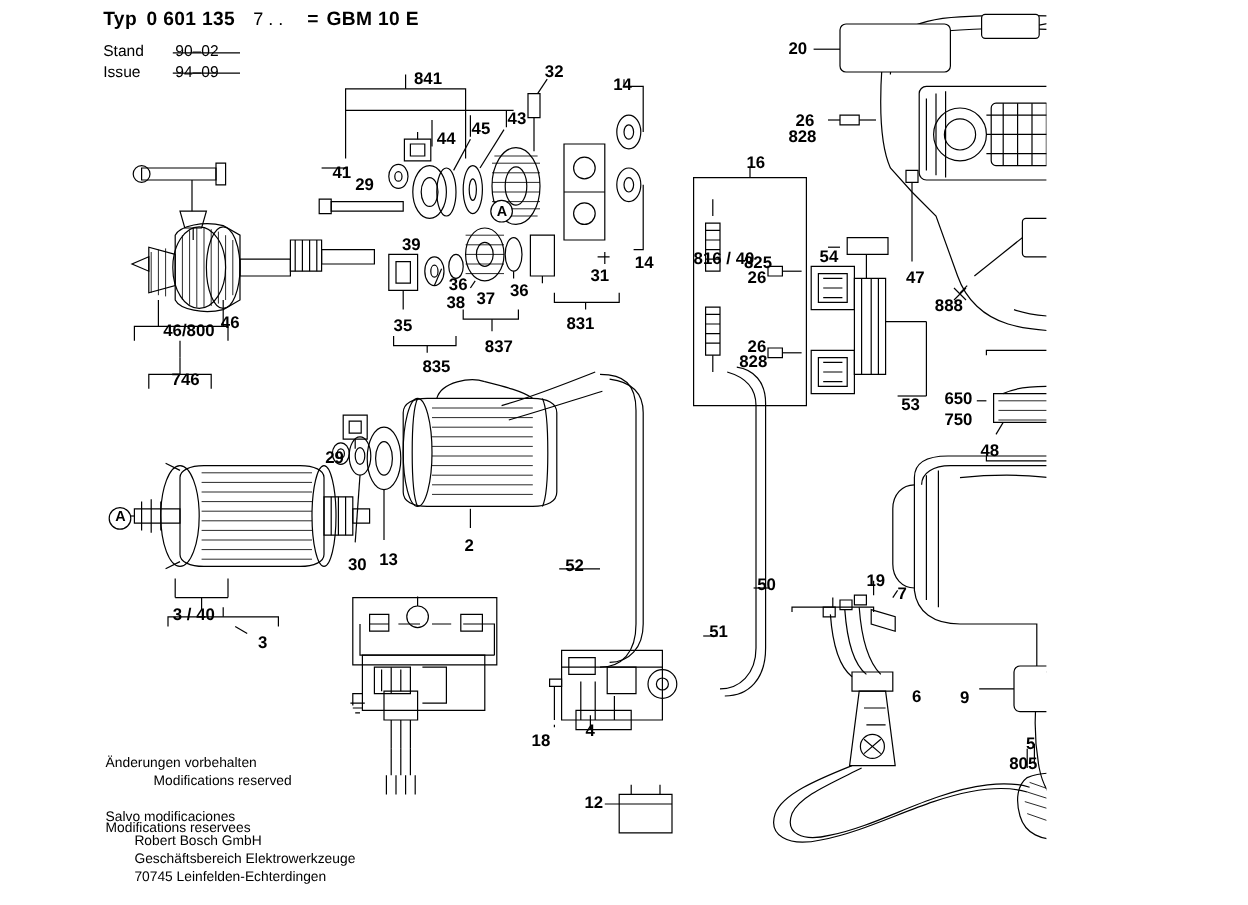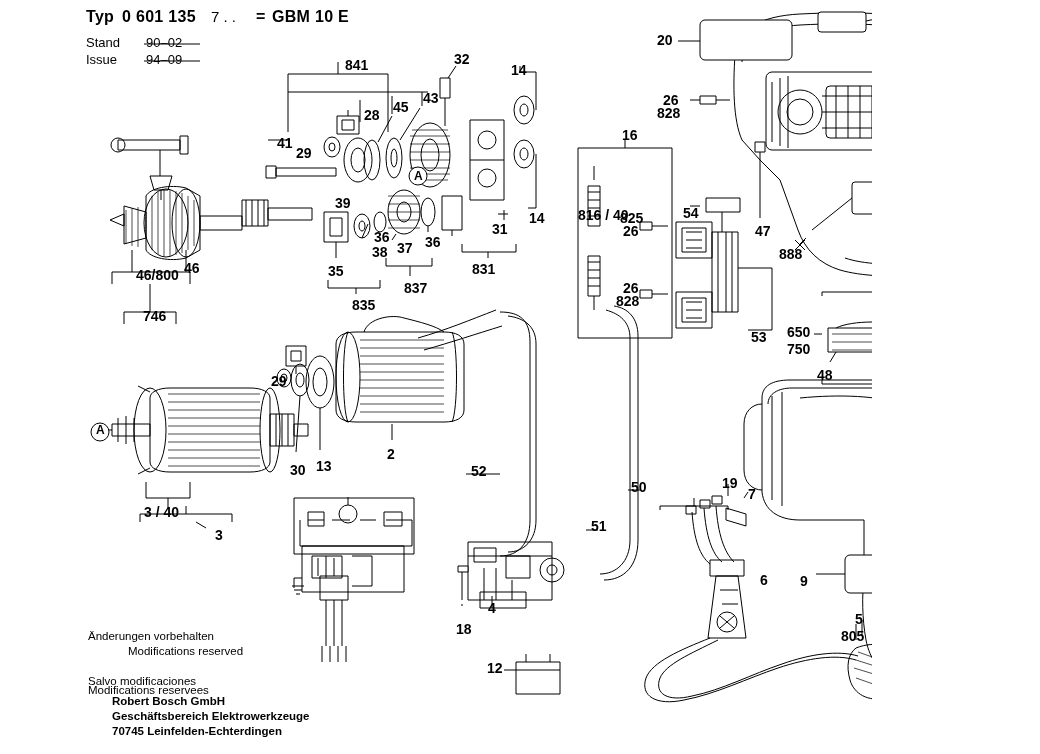--- a/index.html
+++ b/index.html
@@ -31,21 +31,21 @@
   }
   .lbl {
     font-size: 14px;
     font-weight: bold;
   }
   .foot {
     font-size: 11.5px;
   }
   .foot-b {
     font-size: 11.5px;
-    font-weight: bold;
+    font-weight: normal;
     padding-left: 24px;
   }
   svg.layer {
     position: absolute;
     left: 0;
     top: 0;
     width: 1040px;
     height: 754px;
   }
   svg.layer * {
@@ -456,21 +456,21 @@
 
   </svg>
 
   <div class="txt lbl" style="left:878px; top:8px;">199</div>
   <div class="txt lbl" style="left:657px; top:33px;">20</div>
   <div class="txt lbl" style="left:345px; top:58px;">841</div>
   <div class="txt lbl" style="left:454px; top:52px;">32</div>
   <div class="txt lbl" style="left:511px; top:63px;">14</div>
   <div class="txt lbl" style="left:663px; top:93px;">26</div>
   <div class="txt lbl" style="left:657px; top:106px;">828</div>
-  <div class="txt lbl" style="left:364px; top:108px;">28</div>
+  <div class="txt lbl" style="left:364px; top:108px;">44</div>
   <div class="txt lbl" style="left:393px; top:100px;">45</div>
   <div class="txt lbl" style="left:423px; top:91px;">43</div>
   <div class="txt lbl" style="left:277px; top:136px;">41</div>
   <div class="txt lbl" style="left:296px; top:146px;">29</div>
   <div class="txt lbl" style="left:622px; top:128px;">16</div>
   <div class="txt lbl" style="left:578px; top:208px;">816 / 40</div>
   <div class="txt lbl" style="left:620px; top:211px;">825</div>
   <div class="txt lbl" style="left:623px; top:224px;">26</div>
   <div class="txt lbl" style="left:683px; top:206px;">54</div>
   <div class="txt lbl" style="left:335px; top:196px;">39</div>
@@ -506,20 +506,20 @@
   <div class="txt lbl" style="left:316px; top:459px;">13</div>
   <div class="txt lbl" style="left:471px; top:464px;">52</div>
   <div class="txt lbl" style="left:631px; top:480px;">50</div>
   <div class="txt lbl" style="left:722px; top:476px;">19</div>
   <div class="txt lbl" style="left:748px; top:487px;">7</div>
   <div class="txt lbl" style="left:144px; top:505px;">3 / 40</div>
   <div class="txt lbl" style="left:215px; top:528px;">3</div>
   <div class="txt lbl" style="left:591px; top:519px;">51</div>
   <div class="txt lbl" style="left:760px; top:573px;">6</div>
   <div class="txt lbl" style="left:800px; top:574px;">9</div>
-  <div class="txt lbl" style="left:456px; top:610px;margin-top:12px;">18</div>
+  <div class="txt lbl" style="left:443px; top:610px;">18</div>
   <div class="txt lbl" style="left:488px; top:601px;">4</div>
   <div class="txt lbl" style="left:855px; top:612px;">5</div>
   <div class="txt lbl" style="left:841px; top:629px;">805</div>
   <div class="txt lbl" style="left:487px; top:661px;">12</div>
   <div class="txt lbl" style="left:414px; top:170px; font-size:12px;">A</div>
 
 </div>
 
 </body></html>

